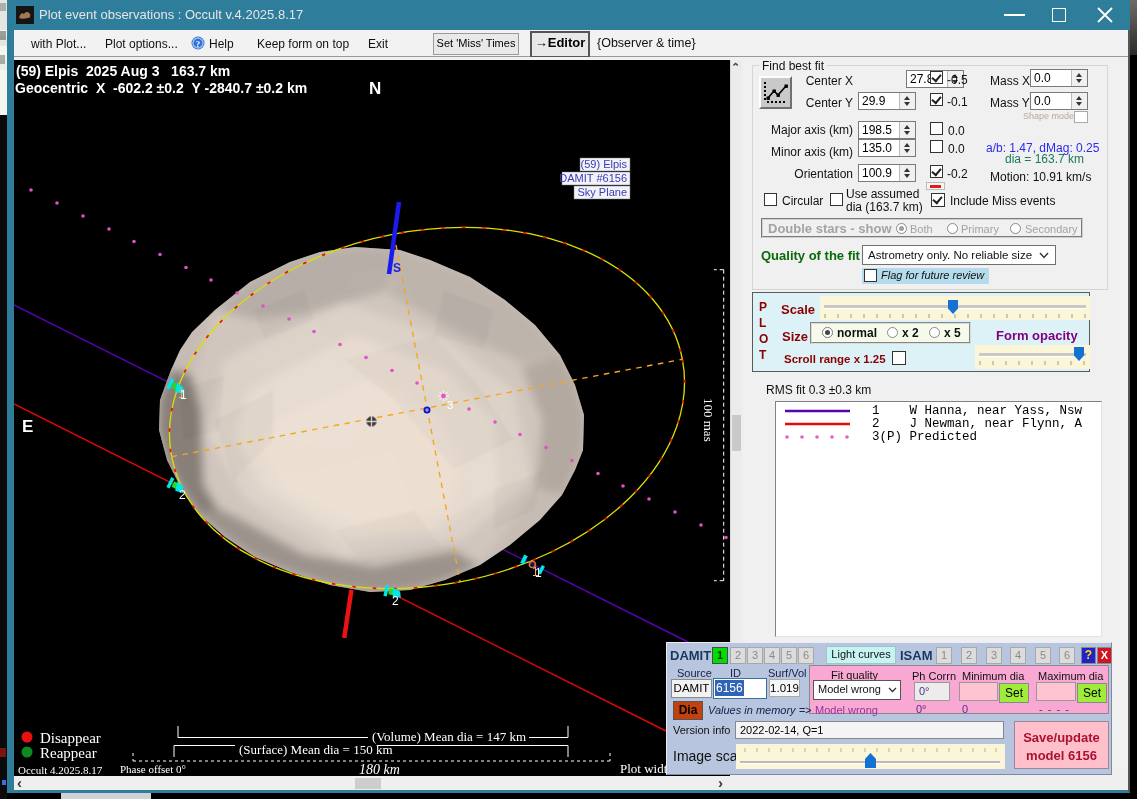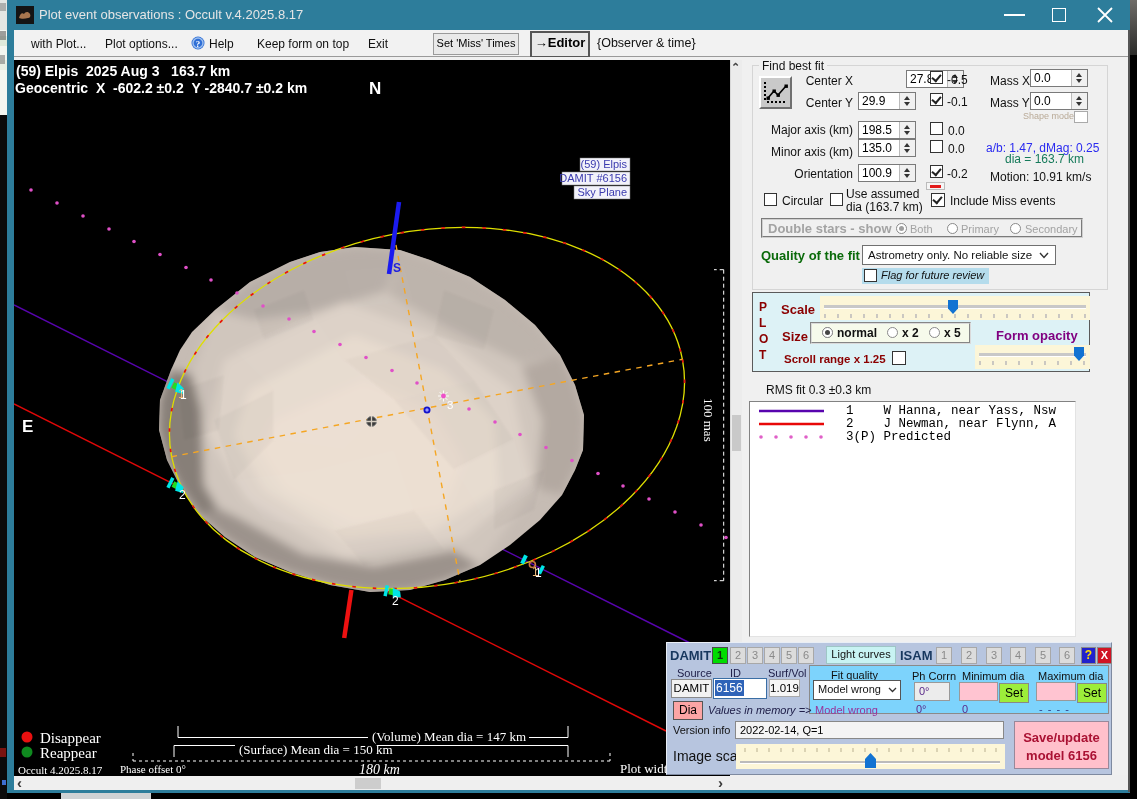--- a/index.html
+++ b/index.html
@@ -406,21 +406,21 @@
       <div class="abs" style="left:99px;top:2px;width:10px;height:14px;background:#1273d2;clip-path:polygon(0 0,100% 0,100% 60%,50% 100%,0 60%);"></div>
       <svg class="abs" style="left:4px;top:16px;" width="107" height="4">
           <g stroke="#99a" stroke-width="1">
             <path d="M1,0 V4 M14,0 V4 M27,0 V4 M40,0 V4 M53,0 V4 M66,0 V4 M79,0 V4 M92,0 V4 M105,0 V4"></path>
           </g>
         </svg>
     </div>
   </div>
 
   <div class="lbl" style="left:766px;top:383px;">RMS fit 0.3 ±0.3 km</div>
-  <div class="abs" style="left:749px;top:401px;width:327px;height:236px;background:#fff;border:1px solid #828282;border-right-color:#e3e3e3;border-bottom-color:#e3e3e3;box-sizing:border-box;">
+  <div class="abs" style="left:775px;top:401px;width:327px;height:236px;background:#fff;border:1px solid #828282;border-right-color:#e3e3e3;border-bottom-color:#e3e3e3;box-sizing:border-box;">
     <svg class="abs" style="left:0;top:0;" width="325" height="50">
       <line x1="9" y1="9" x2="74" y2="9" stroke="#5804ae" stroke-width="2.5"></line>
       <line x1="9" y1="22" x2="74" y2="22" stroke="#e80808" stroke-width="2.5"></line>
       <g fill="#e060c8">
           <circle cx="11" cy="35" r="1.8"></circle>
           <circle cx="26" cy="35" r="1.8"></circle>
           <circle cx="41" cy="35" r="1.8"></circle>
           <circle cx="56" cy="35" r="1.8"></circle>
           <circle cx="71" cy="35" r="1.8"></circle>
         </g>
@@ -443,21 +443,21 @@
     <div class="abs damtab" style="left:319px;top:4px;">3</div>
     <div class="abs damtab" style="left:343px;top:4px;">4</div>
     <div class="abs damtab" style="left:368px;top:4px;">5</div>
     <div class="abs damtab" style="left:392px;top:4px;">6</div>
     <div class="abs" style="left:414px;top:4px;width:13px;height:15px;background:#2222cc;border:1px solid #8a8a8a;color:#ffe000;font-size:12px;font-weight:bold;text-align:center;line-height:14px;">?</div>
     <div class="abs" style="left:430px;top:4px;width:13px;height:15px;background:#d01425;border:1px solid #8a8a8a;color:#fff;font-size:11px;font-weight:bold;text-align:center;line-height:14px;">X</div>
     <div class="lbl" style="left:10px;top:24px;font-size:11px;color:#20204a;">Source</div>
     <div class="lbl" style="left:63px;top:24px;font-size:11px;color:#20204a;">ID</div>
     <div class="lbl" style="left:101px;top:24px;font-size:11px;color:#20204a;">Surf/Vol</div>
 
-    <div class="abs" style="left:142px;top:22px;width:300px;height:49px;background:#7dd3fc;border:1px solid #8a8a8a;box-sizing:border-box;text-decoration:underline;">
+    <div class="abs" style="left:142px;top:22px;width:300px;height:49px;background:#f9a8d4;border:1px solid #8a8a8a;box-sizing:border-box;text-decoration:underline;">
       <div class="lbl" style="left:21px;top:3px;font-size:11px;">Fit quality</div>
       <div class="lbl" style="left:102px;top:4px;font-size:11px;">Ph Corrn</div>
       <div class="lbl" style="left:152px;top:4px;font-size:11px;">Minimum dia</div>
       <div class="lbl" style="left:228px;top:4px;font-size:11px;">Maximum dia</div>
       <div class="abs" style="left:3px;top:14px;width:88px;height:20px;background:#fff;border:1px solid #555;box-sizing:border-box;">
         <div class="lbl" style="left:4px;top:2px;font-size:11px;">Model wrong</div>
         <svg class="abs" style="right:3px;top:6px;" width="9" height="6" viewBox="0 0 9 6">
             <path d="M1,1 L4.5,4.5 L8,1" stroke="#333" stroke-width="1.3" fill="none"></path>
           </svg>
       </div>
@@ -469,21 +469,21 @@
       <div class="lbl" style="left:5px;top:38px;font-size:11px;color:#993399;">Model wrong</div>
       <div class="lbl" style="left:106px;top:37px;font-size:11px;color:#5a2a8a;">0°</div>
       <div class="lbl" style="left:152px;top:37px;font-size:11px;color:#5a2a8a;">0</div>
       <div class="lbl" style="left:229px;top:37px;font-size:11px;color:#334488;letter-spacing:1px;">- - - -</div>
     </div>
     <div class="abs" style="left:4px;top:36px;width:41px;height:19px;background:#f2f2f2;border:1px solid #8a8a8a;box-sizing:border-box;font-size:11.5px;text-align:center;line-height:17px;">DAMIT</div>
     <div class="abs" style="left:46px;top:35px;width:54px;height:21px;background:#fff;border:1.5px solid #3a6ea5;box-sizing:border-box;">
       <span class="abs" style="left:1px;top:1px;background:#2e63b8;color:#fff;font-size:12px;padding:1px 1px;">6156</span>
     </div>
     <div class="abs" style="left:102px;top:36px;width:31px;height:18px;background:#f6f6f6;border:1px solid #aaa;box-sizing:border-box;font-size:11.5px;text-align:center;line-height:16px;">1.019</div>
-    <div class="abs" style="left:6px;top:58px;width:30px;height:19px;background:#fca5a5;border:1.5px solid #555;box-sizing:border-box;font-size:12px;font-weight:normal;text-align:center;line-height:16px;">Dia</div>
+    <div class="abs" style="left:6px;top:58px;width:30px;height:19px;background:#c2410c;border:1.5px solid #555;box-sizing:border-box;font-size:12px;font-weight:bold;text-align:center;line-height:16px;">Dia</div>
     <div class="lbl" style="left:41px;top:61px;font-size:11px;font-style:italic;color:#20204a;">Values in memory =&gt;</div>
     <div class="lbl" style="left:6px;top:81px;font-size:11px;color:#111;">Version info</div>
     <div class="abs" style="left:68px;top:78px;width:269px;height:18px;background:#f4f4f4;border:1px solid #888;box-sizing:border-box;font-size:11px;padding:2px 0 0 4px;">2022-02-14, Q=1</div>
     <div class="lbl" style="left:6px;top:105px;font-size:14px;color:#111;">Image scale</div>
     <div class="abs" style="left:69px;top:101px;width:269px;height:25px;background:#fcf6d8;">
       <svg class="abs" style="left:8px;top:4px;" width="253" height="4">
           <g stroke="#b9b090" stroke-width="1">
             <path d="M1,0 V4 M13,0 V4 M25,0 V4 M37,0 V4 M49,0 V4 M61,0 V4 M73,0 V4 M85,0 V4 M97,0 V4 M109,0 V4 M121,0 V4 M133,0 V4 M145,0 V4 M157,0 V4 M169,0 V4 M181,0 V4 M193,0 V4 M205,0 V4 M217,0 V4 M229,0 V4 M241,0 V4 M252,0 V4"></path>
           </g>
         </svg>

